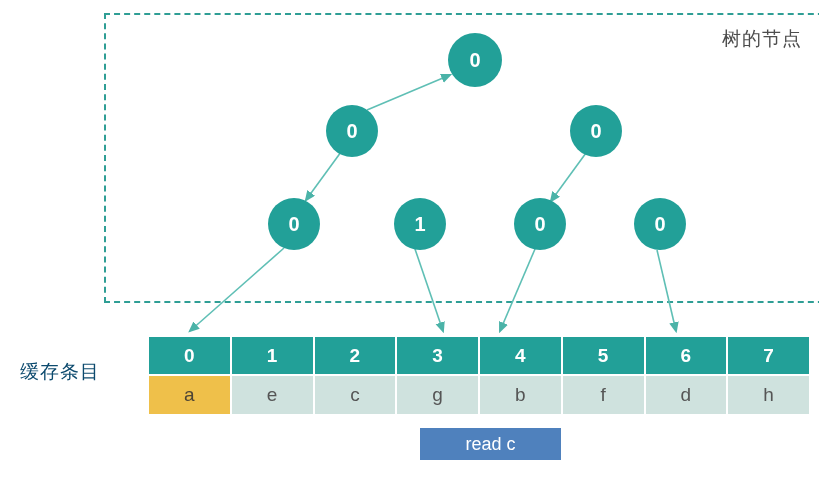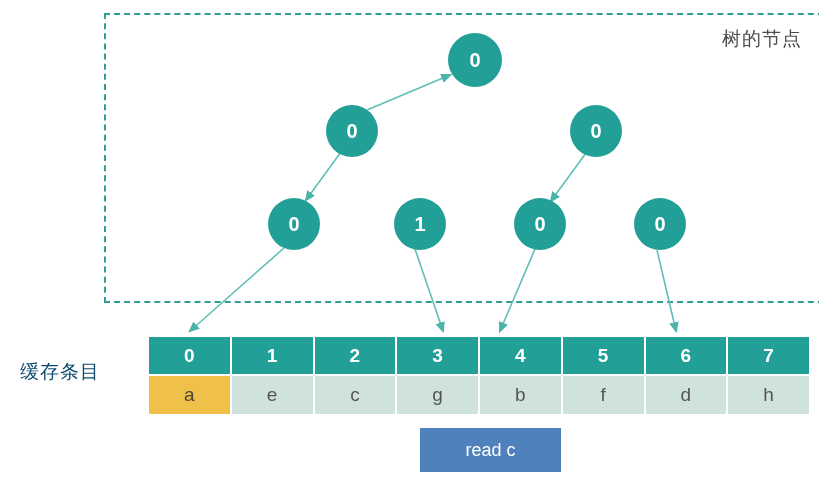--- a/index.html
+++ b/index.html
@@ -106,21 +106,21 @@
   .row-value .cache-cell.highlight {
     background: #efc04a;
     color: #4d4435;
   }
   
   .read-button {
     position: absolute;
     left: 420px;
     top: 428px;
     width: 141px;
-    height: 44px;
+    height: 32px;
     background: #4f81bd;
     color: #ffffff;
     display: flex;
     align-items: center;
     justify-content: center;
     font-size: 18px;
     box-sizing: border-box;
   }
 </style>
 </head>

